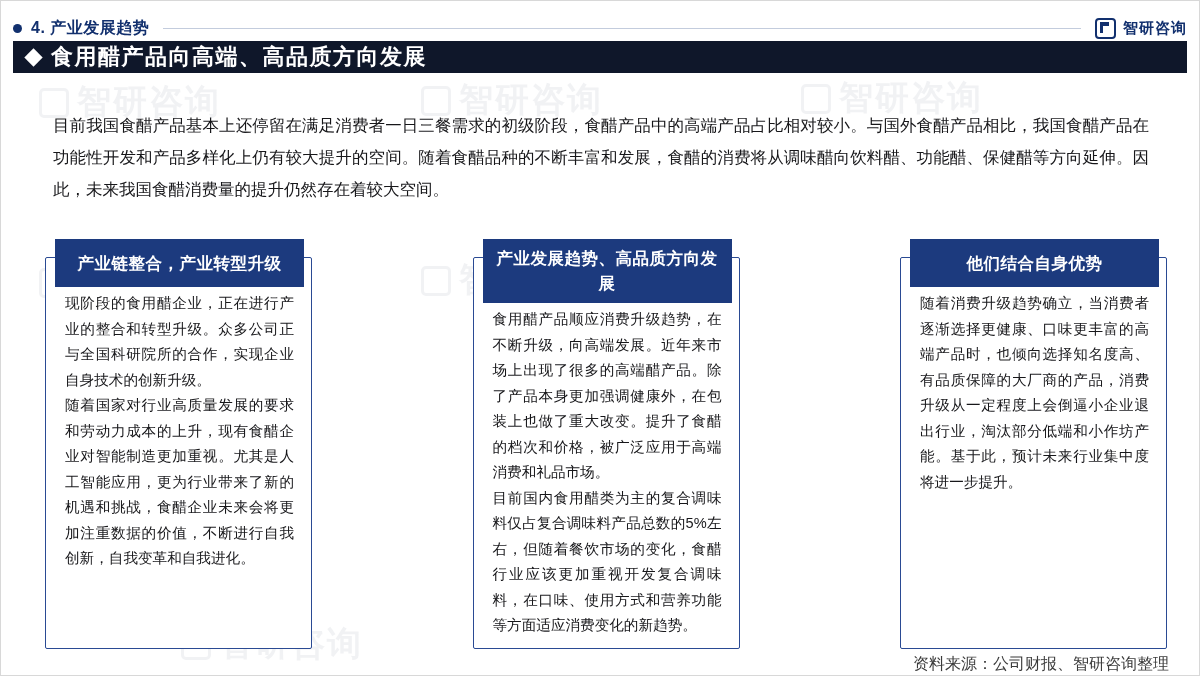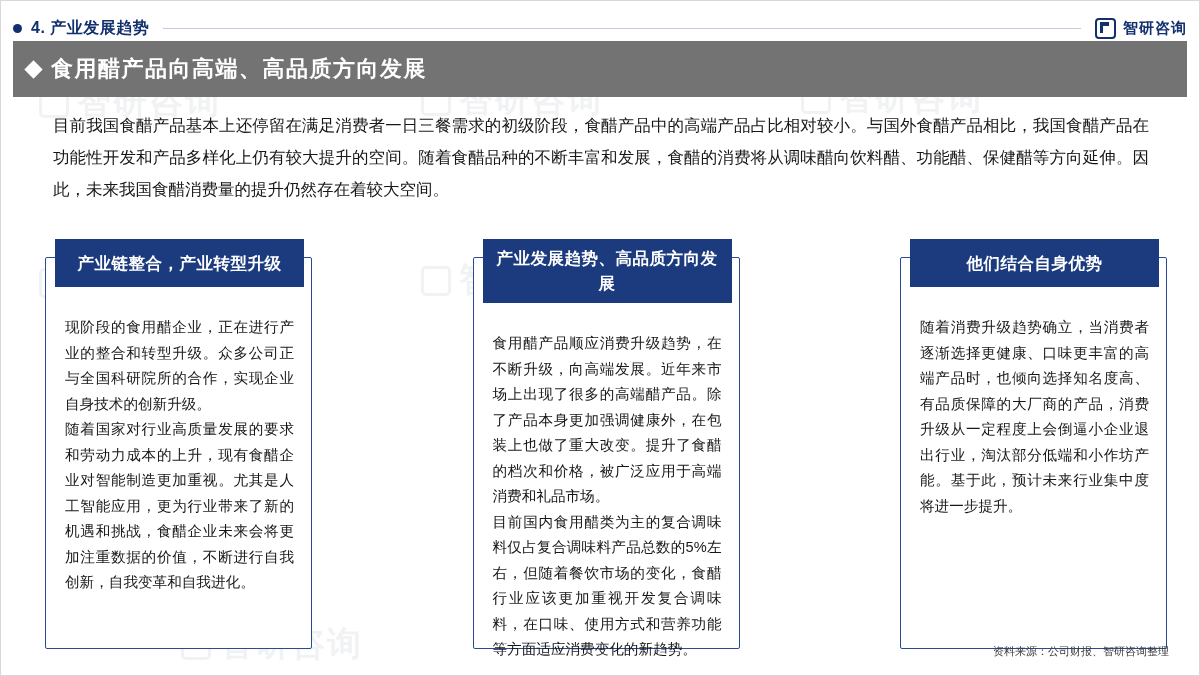--- a/index.html
+++ b/index.html
@@ -93,22 +93,22 @@
   }
   .brand-name {
     font-size: 15px; font-weight: bold; color: #12306e;
     letter-spacing: 1px;
   }
 
   
   .titlebar {
     position: absolute;
     left: 12px; right: 12px; top: 40px;
-    height: 56px;
-    background: #737373;
+    height: 32px;
+    background: #0f172a;
     display: flex;
     align-items: center;
     padding-left: 14px;
     z-index: 3;
   }
   .diamond {
     width: 13px; height: 13px;
     background: #ffffff;
     transform: rotate(45deg);
     margin-right: 11px;
@@ -179,34 +179,34 @@
     text-align: center;
     font-size: 16.5px;
     font-weight: bold;
     letter-spacing: 0.5px;
     padding: 7px 10px;
     line-height: 25px;
   }
   .card-body {
     position: relative;
     z-index: 2;
-    margin: 28px 22px 0 24px;
+    margin: 4px 22px 0 24px;
     font-size: 14.6px;
     line-height: 25.5px;
     color: #17171a;
     text-align: justify;
     text-justify: inter-character;
     white-space: pre-line;
   }
 
   
   .source {
     position: absolute;
-    right: 30px; bottom: 16px;
-    font-size: 11px;
+    right: 30px; bottom: 0;
+    font-size: 16px;
     color: #3b3b3b;
     z-index: 3;
   }
 </style>
 </head>
 <body>
 
 <div class="page">
 
   <div class="wm" style="left:38px;  top:78px;"><span class="wmlogo"></span><span>智研咨询</span></div>

